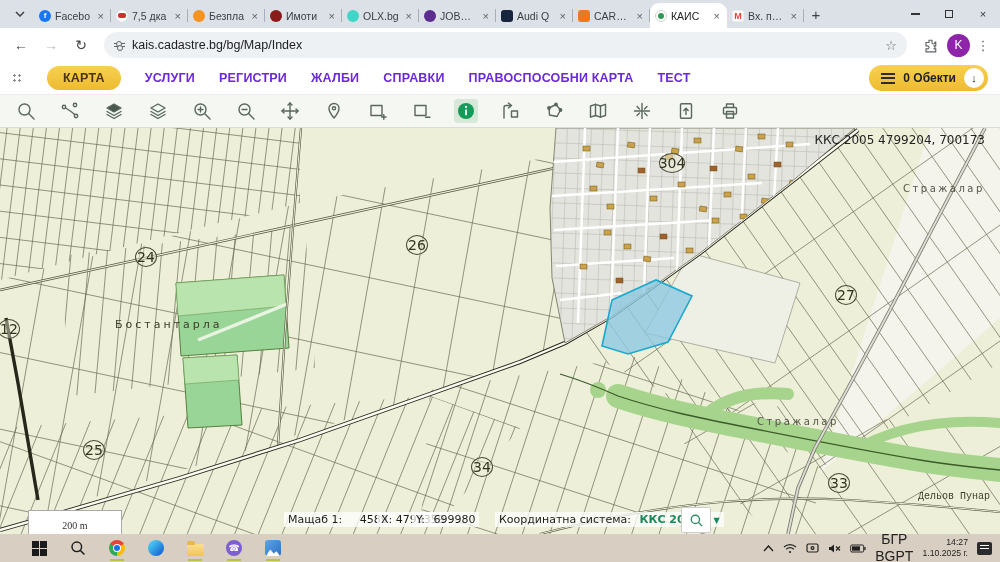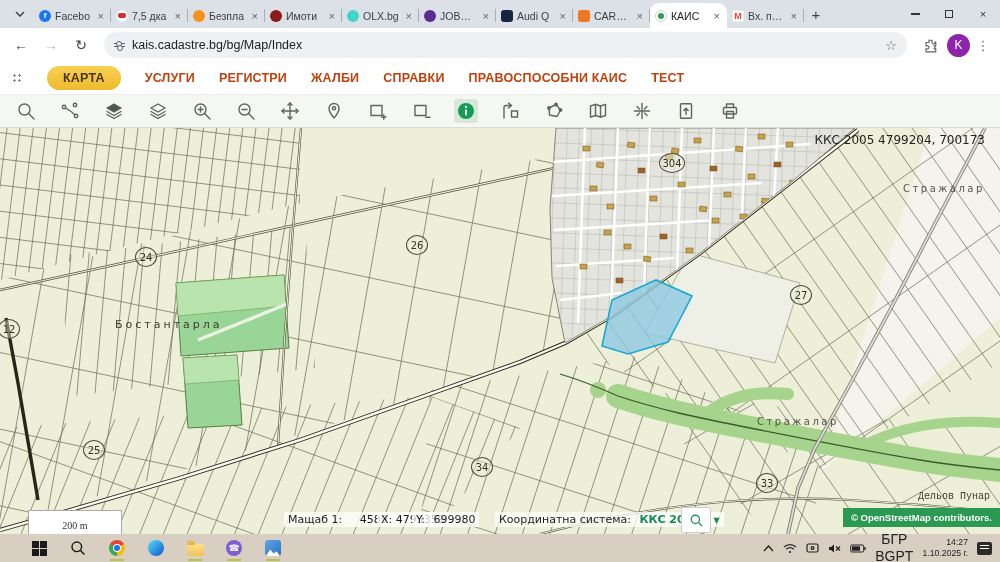--- a/index.html
+++ b/index.html
@@ -37,39 +37,39 @@
   .tune i:first-child:after{content:"";position:absolute;left:2px;top:-1.3px;width:4px;height:4px;border-radius:50%;background:#eef1f4;border:1.4px solid #5f6368}
   .tune i:last-child:after{content:"";position:absolute;right:2px;top:-1.3px;width:4px;height:4px;border-radius:50%;background:#eef1f4;border:1.4px solid #5f6368}
   .star{font-size:13px;color:#5f6368;cursor:pointer}
   .avatar{width:23px;height:23px;border-radius:50%;background:#8e24aa;color:#fff;font-size:12px;display:flex;align-items:center;justify-content:center;cursor:pointer}
   .dots{font-size:13px;color:#5f6368;width:18px;text-align:center;cursor:pointer}
 
   
   .sitenav{position:absolute;top:62px;left:0;right:0;height:33px;background:#fff;border-bottom:1px solid #ececec;display:flex;align-items:center;padding:0 12px;gap:24px}
   .gridicon{width:11px;height:11px;flex:none;background:
     radial-gradient(circle 1.4px,#8a8a8a 99%,transparent) 0 0/5px 5px repeat;cursor:pointer}
-  .navitem{font-size:12.5px;font-weight:bold;color:#c2410c;letter-spacing:.2px;cursor:pointer;white-space:nowrap}
+  .navitem{font-size:12.5px;font-weight:bold;color:#6d28d9;letter-spacing:.2px;cursor:pointer;white-space:nowrap}
   .navitem.active{background:linear-gradient(#f7d052,#eebb2e);color:#4a3508;padding:5px 16px;border-radius:15px}
   .objpill{margin-left:auto;background:linear-gradient(#f7d052,#eebb2e);height:26px;border-radius:15px;display:flex;align-items:center;gap:8px;padding:0 4px 0 12px;cursor:pointer}
   .burger{display:flex;flex-direction:column;gap:2.5px}
   .burger i{display:block;width:14px;height:2px;background:#2c2c2c}
   .objtxt{font-size:12px;font-weight:bold;color:#1f1f1f}
   .objarrow{width:20px;height:20px;border-radius:50%;background:#fff;display:flex;align-items:center;justify-content:center;font-size:11px;color:#222}
 
   
   .mtoolbar{position:absolute;top:95px;left:0;right:0;height:33px;background:#f4f7f2;border-bottom:1px solid #d9ded5;display:flex;align-items:center;padding-left:14px;gap:20px}
   .tool{width:24px;height:24px;display:flex;align-items:center;justify-content:center;cursor:pointer;border-radius:4px}
   .tool.active{background:#d7e8d9}
   .tool svg{stroke:#5a675c;fill:none;stroke-width:1.4;stroke-linecap:round;stroke-linejoin:round}
 
   
   .map{position:absolute;top:128px;left:0;width:1000px;height:406px;background:#edefd8;overflow:hidden}
   .map svg.base{position:absolute;left:0;top:0}
   .maplabel{position:absolute;font-family:"DejaVu Sans",sans-serif;color:#3d3d2c;white-space:nowrap}
-  .circle-label{position:absolute;width:22px;height:20px;border:1px solid #4a4a38;border-radius:50%;display:flex;align-items:center;justify-content:center;font-size:10px;color:#33331f;background:rgba(238,240,216,.45);font-family:"DejaVu Sans",sans-serif}
+  .circle-label{position:absolute;width:22px;height:20px;border:1px solid #4a4a38;border-radius:50%;display:flex;align-items:center;justify-content:center;font-size:14px;color:#33331f;background:rgba(238,240,216,.45);font-family:"DejaVu Sans",sans-serif}
   .coordsro{position:absolute;top:5px;right:15px;font-size:12px;color:#222;font-family:"DejaVu Sans",sans-serif}
   .sbitem{position:absolute;top:384px;font-size:11px;color:#1c1c1c;font-family:"DejaVu Sans",sans-serif;background:rgba(255,255,255,.75);padding:1px 4px;white-space:nowrap}
   .scalebox{position:absolute;left:28px;top:382px;width:94px;height:31px;background:#fff;border:1px solid #aaa;display:flex;align-items:center;justify-content:center;font-size:10px;color:#333;font-family:Liberation Serif, serif}
   .crsval{color:#168a5a;font-weight:bold;margin-left:5px}
   .crsarrow{color:#168a5a;font-size:8px;margin-left:10px}
   .mapsearch{position:absolute;left:681px;top:379px;width:30px;height:26px;background:#fff;border:1px solid #ccc;border-radius:2px;display:flex;align-items:center;justify-content:center;cursor:pointer}
   .osmbadge{position:absolute;right:0;top:380px;background:#2a9a52;color:#fff;font-size:9.5px;font-weight:bold;padding:4px 8px;white-space:nowrap}
   .delov{position:absolute;left:918px;top:363px;font-size:10px;color:#3d3d2c;font-family:Liberation Mono, monospace}
 
   
@@ -191,22 +191,31 @@
     <span class="dots">⋮</span>
   </div>
 
   <div class="sitenav">
     <span class="gridicon"></span>
     <span class="navitem active">КАРТА</span>
     <span class="navitem">УСЛУГИ</span>
     <span class="navitem">РЕГИСТРИ</span>
     <span class="navitem">ЖАЛБИ</span>
     <span class="navitem">СПРАВКИ</span>
-    <span class="navitem">ПРАВОСПОСОБНИ КАИС</span>
+    <span class="navitem">ПРАВОСПОСОБНИ КАРТА</span>
     <span class="navitem">ТЕСТ</span>
+    <div class="objpill">
+      <span class="burger">
+          <i></i>
+          <i></i>
+          <i></i>
+        </span>
+      <span class="objtxt">0 Обекти</span>
+      <span class="objarrow">↓</span>
+    </div>
   </div>
 
   <div class="mtoolbar">
     <span class="tool">
         <svg width="20" height="20" viewBox="0 0 20 20">
           <circle cx="8.5" cy="8.5" r="5.5"></circle>
           <path d="M12.8 12.8 L18 18"></path>
         </svg>
       </span>
     <span class="tool">
@@ -1894,24 +1903,24 @@
           </g>
       </g>
 
       <polygon points="602,218 612,172 656,152 692,168 668,214 628,226" fill="rgba(140,200,225,0.78)" stroke="#1ba8cf" stroke-width="1.6"></polygon>
     </svg>
 
     <div class="coordsro">ККС 2005 4799204, 700173</div>
     <div class="circle-label" style="left:-2px;top:191px">12</div>
     <div class="circle-label" style="left:135px;top:119px">24</div>
     <div class="circle-label" style="left:406px;top:107px">26</div>
-    <div class="circle-label" style="left:790px;top:157px">27</div>
+    <div class="circle-label" style="left:835px;top:157px">27</div>
     <div class="circle-label" style="left:83px;top:312px">25</div>
     <div class="circle-label" style="left:471px;top:329px">34</div>
-    <div class="circle-label" style="left:756px;top:345px">33</div>
+    <div class="circle-label" style="left:828px;top:345px">33</div>
     <div class="circle-label" style="left:659px;top:25px;width:26px">304</div>
     <div class="maplabel" style="left:115px;top:190px;font-size:11px;letter-spacing:3px">Бостантарла</div>
     <div class="maplabel" style="left:903px;top:55px;font-size:10px;letter-spacing:2.5px;color:#55554a">Стражалар</div>
     <div class="maplabel" style="left:757px;top:288px;font-size:10px;letter-spacing:2.5px;color:#55554a">Стражалар</div>
     <div class="delov">Дельов Пунар</div>
 
     <div class="scalebox">200 m</div>
     <div class="sbitem" style="left:284px">
       <span>Мащаб 1:</span>
       <span style="margin-left:14px">4589</span>
@@ -1928,21 +1937,20 @@
       <span>Координатна система:</span>
       <span class="crsval">ККС 2005</span>
       <span class="crsarrow">▼</span>
     </div>
     <div class="mapsearch">
       <svg width="15" height="15" viewBox="0 0 20 20" fill="none" stroke="#2a8c5f" stroke-width="1.8">
           <circle cx="8.5" cy="8.5" r="5.5"></circle>
           <path d="M12.8 12.8 L17.5 17.5"></path>
         </svg>
     </div>
-    <div class="osmbadge">© OpenStreetMap  contributors.</div>
   </div>
 
   <div class="taskbar">
     <div class="tbleft">
       <span class="tbicon">
         <svg width="15" height="15" viewBox="0 0 15 15">
             <rect x="0" y="0" width="7" height="7" fill="#1b1b1b"></rect>
             <rect x="8" y="0" width="7" height="7" fill="#1b1b1b"></rect>
             <rect x="0" y="8" width="7" height="7" fill="#1b1b1b"></rect>
             <rect x="8" y="8" width="7" height="7" fill="#1b1b1b"></rect>

